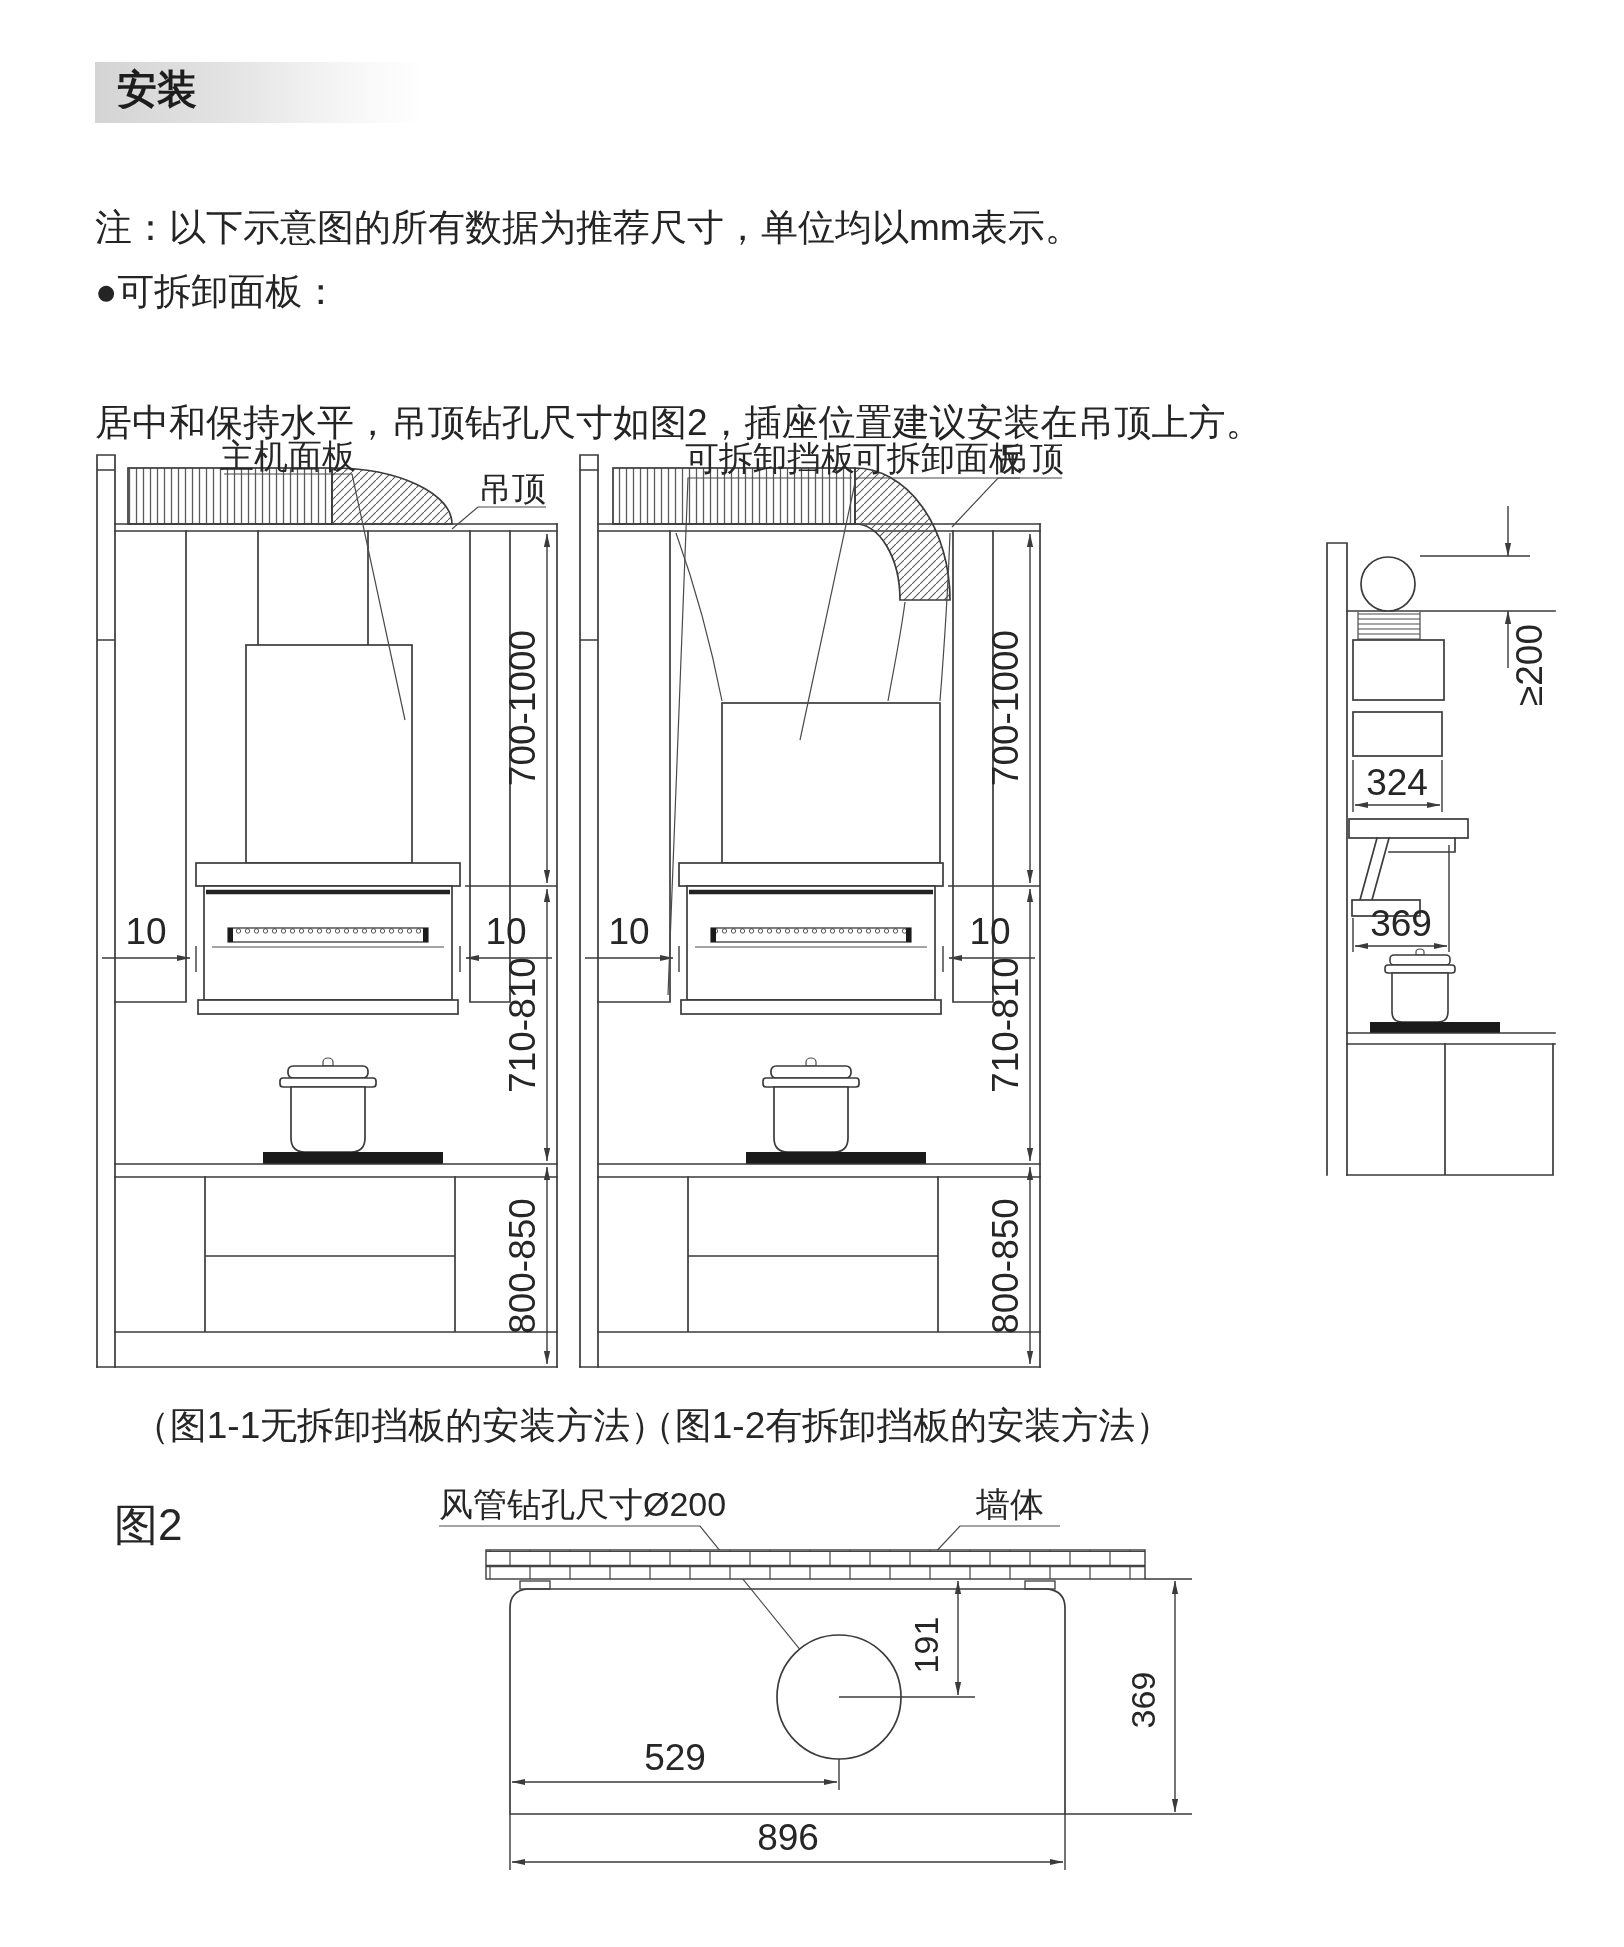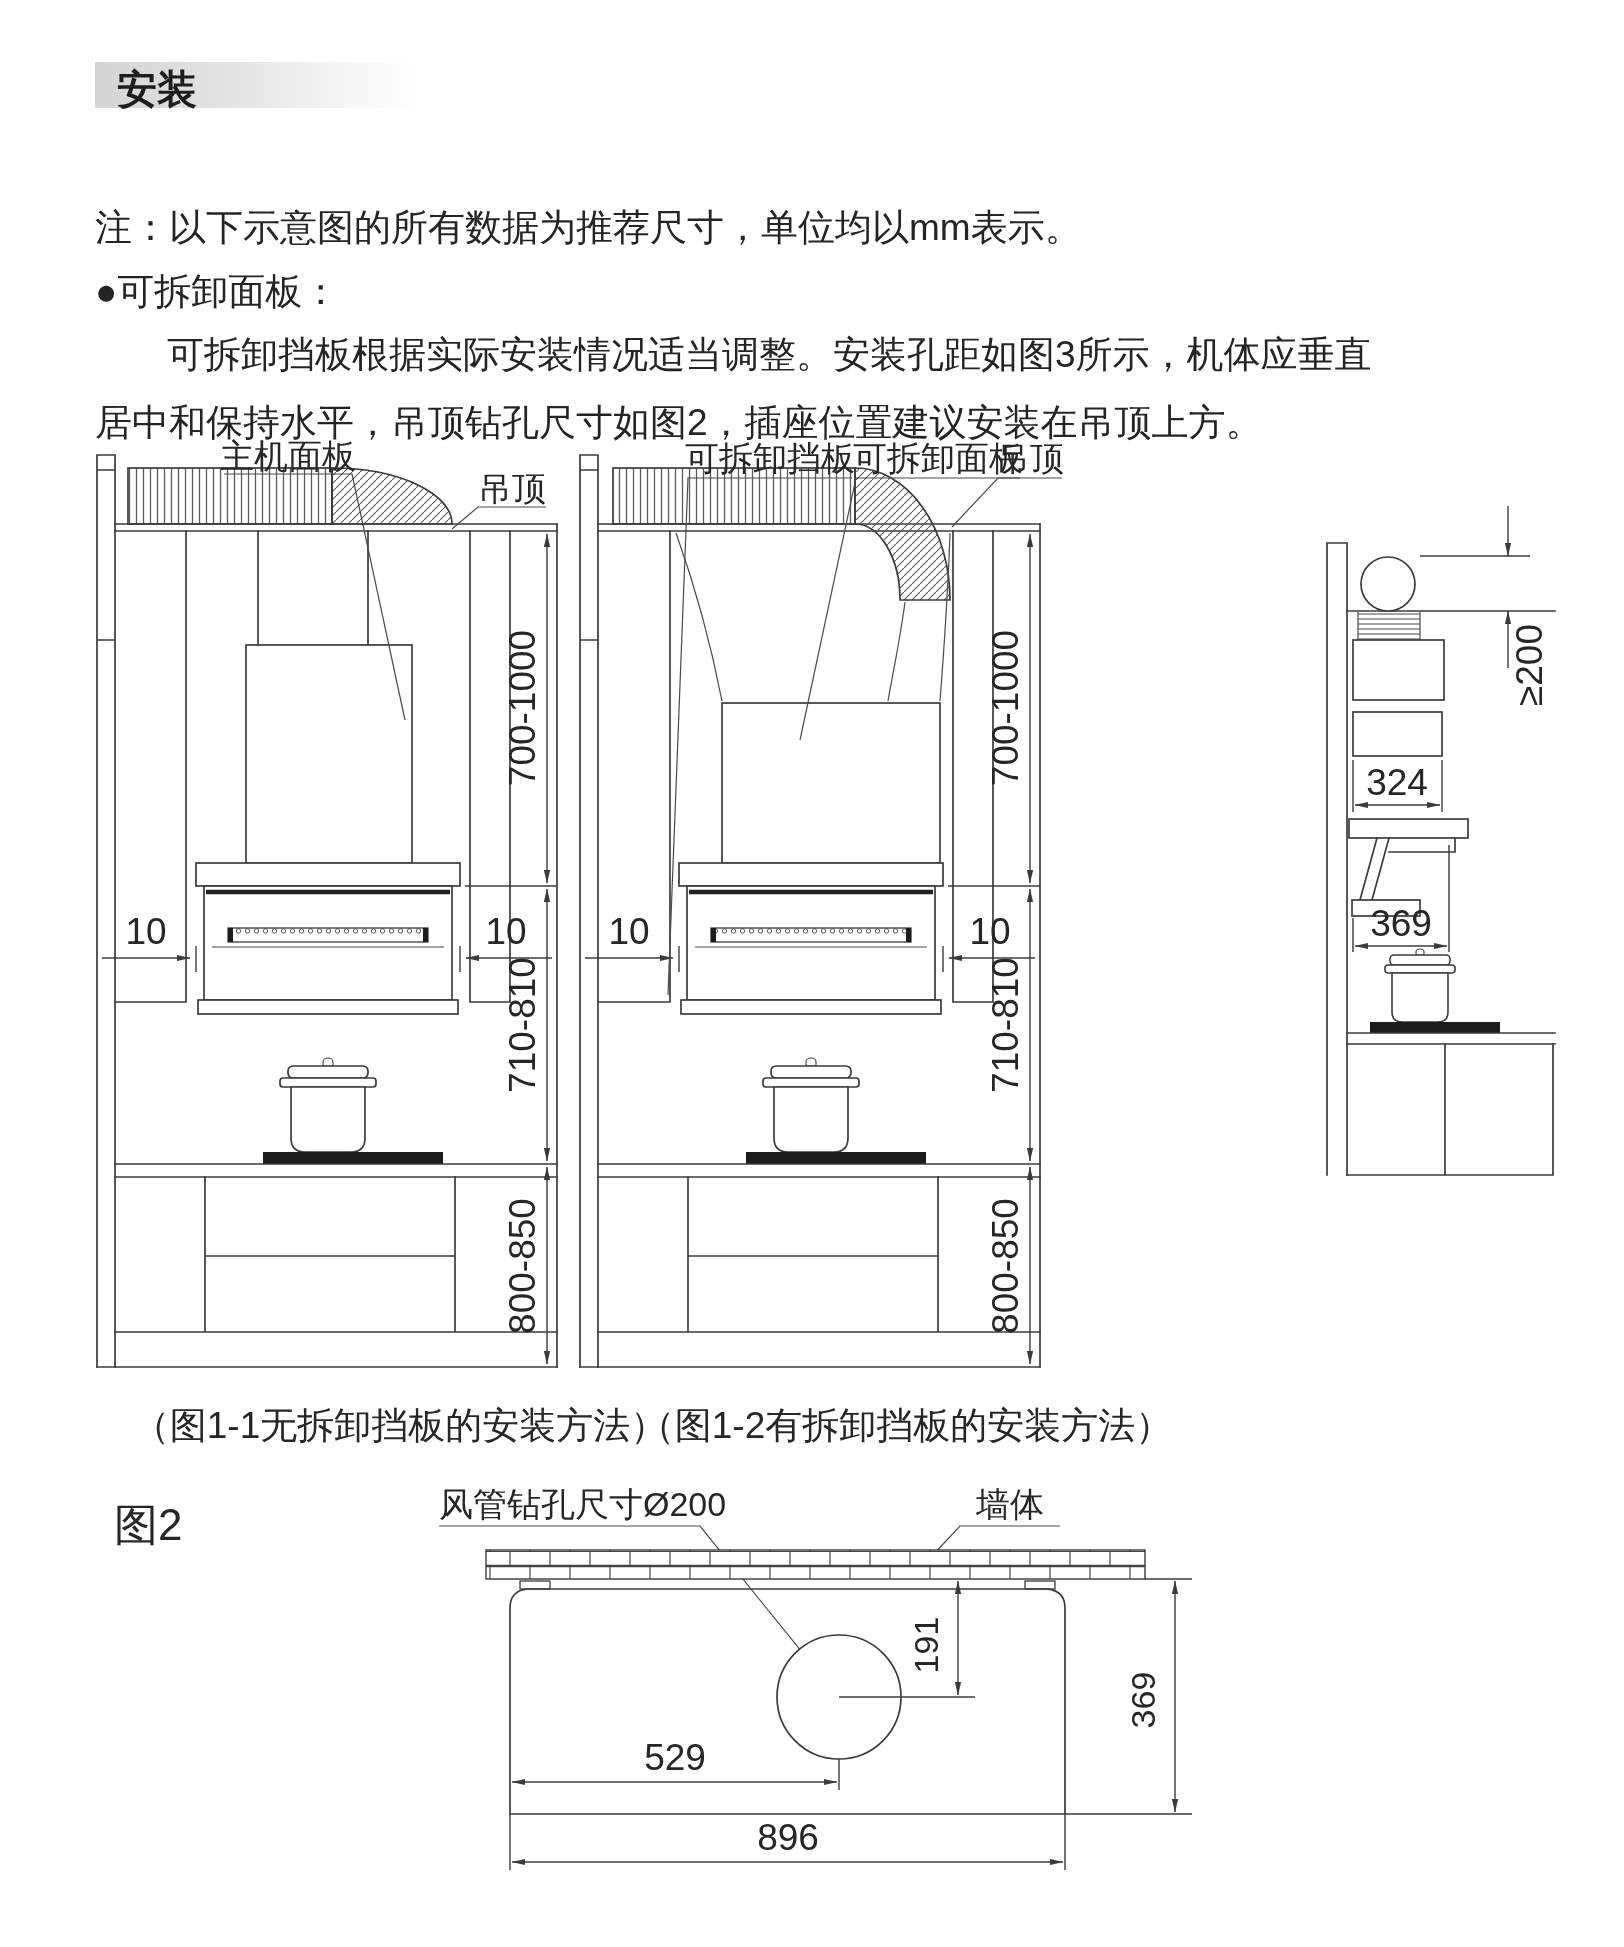--- a/index.html
+++ b/index.html
@@ -1,18 +1,18 @@
 <!DOCTYPE html>
 <html><head>
 <meta charset="utf-8">
 <style>
   html,body{margin:0;padding:0;background:#ffffff;}
   body{width:1624px;height:1947px;position:relative;font-family:"Liberation Sans","DejaVu Sans",sans-serif;color:#262626;}
   .page{position:absolute;inset:0;background:#fff;overflow:hidden;}
-  .title-bar{position:absolute;left:95px;top:62px;width:330px;height:46px;
+  .title-bar{position:absolute;left:95px;top:62px;width:330px;height:61px;
     background:linear-gradient(90deg,#d4d4d4 0%,#e3e3e3 40%,#f7f7f7 78%,#ffffff 100%);}
   .title-bar .t{font-size:40px;font-weight:bold;line-height:55px;padding-left:22px;color:#1d1d1d;}
   .txt{position:absolute;font-size:37px;line-height:48px;color:#242424;white-space:nowrap;}
   .note{left:95px;top:192px;margin-top:12px;}
   .heading{left:95px;top:268px;}
   .para1{left:167px;top:331px;}
   .para2{left:95px;top:399px;}
   svg{position:absolute;left:0;top:0;}
   svg .ln{stroke:#3b3b3b;stroke-width:1.7;fill:none;stroke-linecap:square;}
   svg .thin{stroke:#4a4a4a;stroke-width:1.2;fill:none;}
@@ -30,21 +30,20 @@
 <body>
 
 <div class="page">
 
   <div class="title-bar">
     <div class="t">安装</div>
   </div>
 
   <div class="txt note">注：以下示意图的所有数据为推荐尺寸，单位均以mm表示。</div>
   <div class="txt heading">●可拆卸面板：</div>
-  <div class="txt para1">可拆卸挡板根据实际安装情况适当调整。安装孔距如图3所示，机体应垂直</div>
   <div class="txt para2">居中和保持水平，吊顶钻孔尺寸如图2，插座位置建议安装在吊顶上方。</div>
 
   <svg width="1624" height="1947" viewBox="0 0 1624 1947">
     <defs>
       <marker id="arr" markerWidth="14" markerHeight="8" refX="12.5" refY="3" orient="auto-start-reverse" markerUnits="userSpaceOnUse" viewBox="0 0 13 6">
         <path d="M0,0L13,3L0,6Z" fill="#3b3b3b"></path>
       </marker>
       <pattern id="vribs" width="7" height="12" patternUnits="userSpaceOnUse">
         <path d="M3.5,0V12" stroke="#5a5a5a" stroke-width="1.3"></path>
       </pattern>

